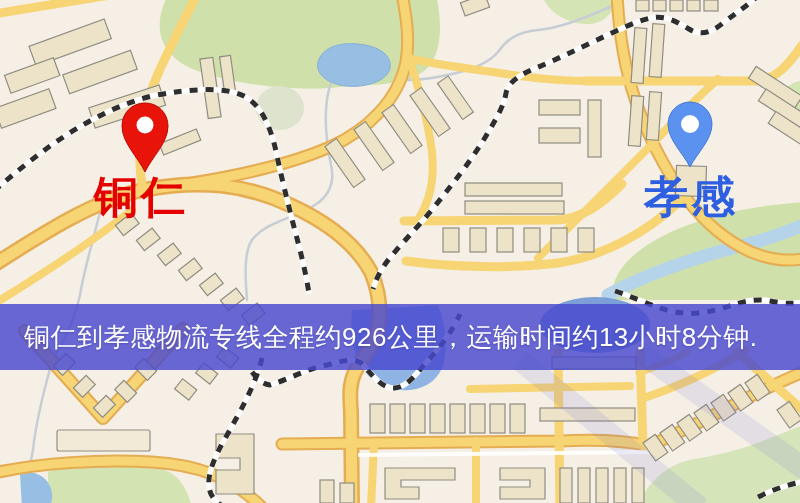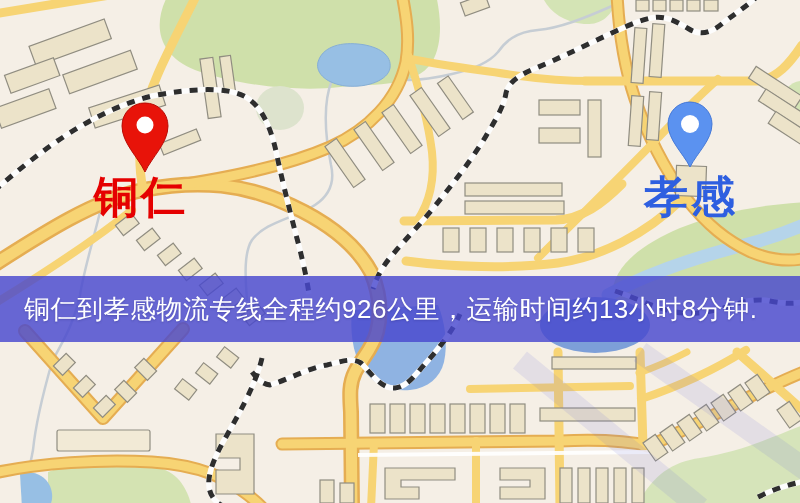--- a/index.html
+++ b/index.html
@@ -1,20 +1,20 @@
 <!DOCTYPE html>
 <html><head>
 <meta charset="utf-8">
 <style>
   html,body{margin:0;padding:0;background:#f5efe6;}
   body{width:800px;height:503px;overflow:hidden;position:relative;
        font-family:"Liberation Sans","DejaVu Sans",sans-serif;}
   .map-wrap{position:absolute;inset:0;width:800px;height:503px;}
   svg{display:block;}
-  .banner{position:absolute;left:0;top:276px;width:800px;height:66px;
+  .banner{position:absolute;left:0;top:304px;width:800px;height:66px;
           background:rgba(72,72,206,0.82);display:flex;align-items:center;
           box-sizing:border-box;padding-left:24px;}
   .banner-text{color:#ffffff;font-size:26px;letter-spacing:0.5px;white-space:nowrap;
                text-shadow:0 1px 2px rgba(40,40,120,0.35);}
   .marker-label{font-weight:bold;letter-spacing:3px;}
 </style>
 </head>
 <body>
 
 <div class="map-wrap">

